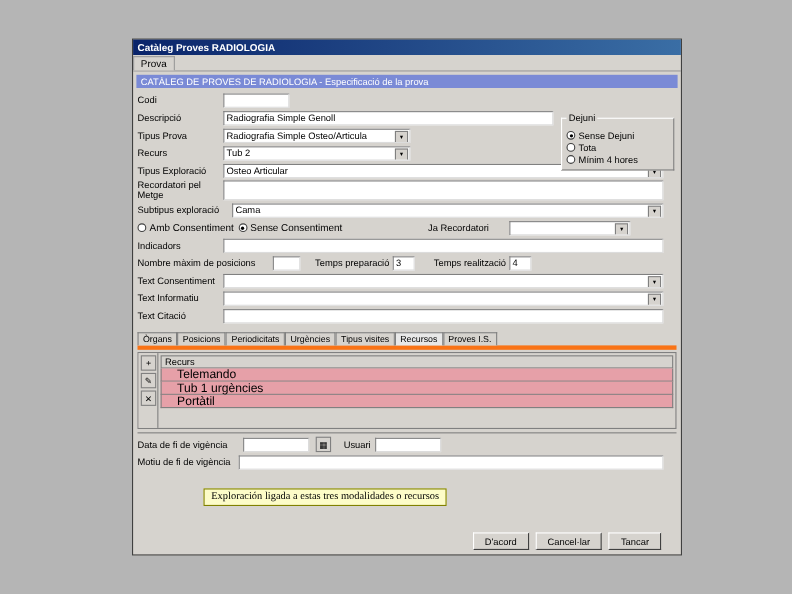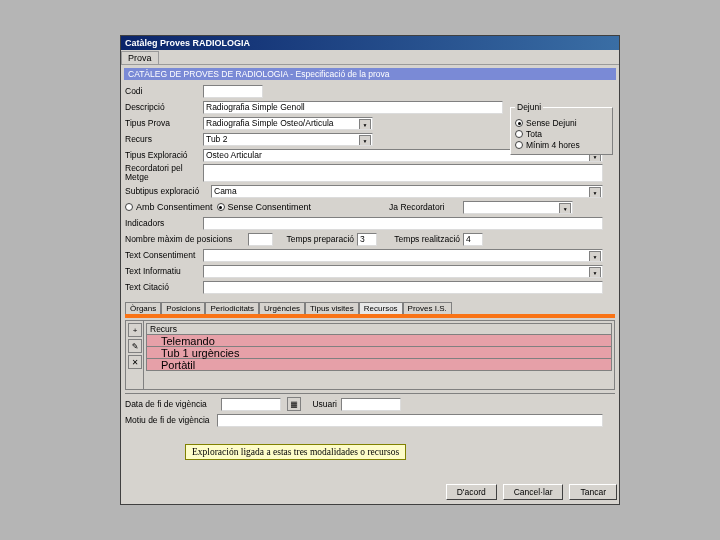--- a/index.html
+++ b/index.html
@@ -211,21 +211,21 @@
     background: #fdfcc8;
     border: 1px solid #808000;
     padding: 2px 6px;
     font-size: 9.5px;
     font-family: "Times New Roman", serif;
     z-index: 10;
   }
   .bottom-buttons {
     position: absolute;
     bottom: 4px;
-    right: 2px;
+    right: 18px;
     display: flex;
     gap: 6px;
   }
   .btn {
     background: #d6d3ce;
     border: 1px solid #404040;
     border-top-color: #fff;
     border-left-color: #fff;
     padding: 1px 10px;
     font-size: 8.5px;

